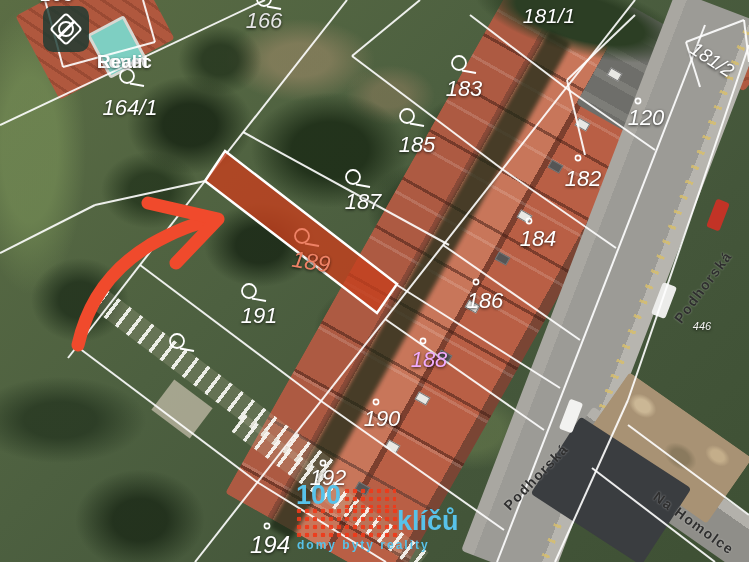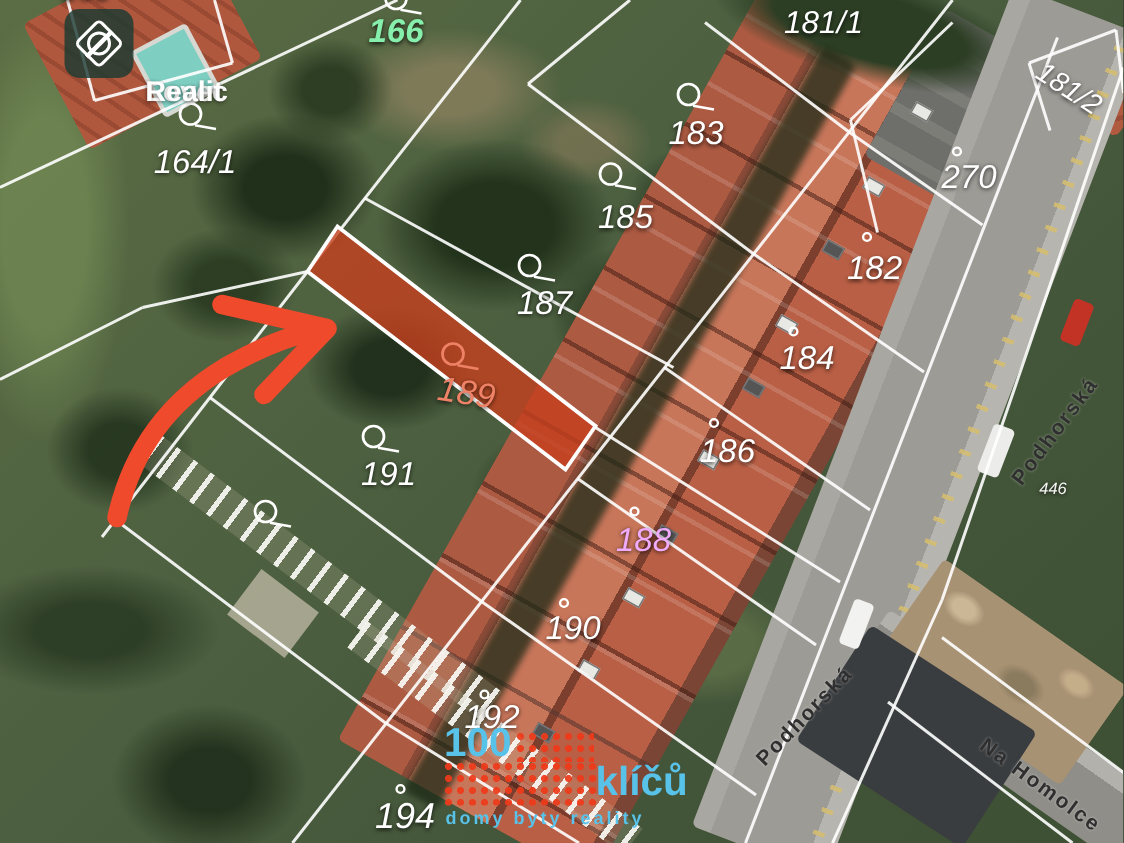--- a/index.html
+++ b/index.html
@@ -197,26 +197,26 @@
       <circle cx="423" cy="341" r="2.6" fill="none" stroke="#ffffff" stroke-width="1.6"></circle>
       <circle cx="376" cy="402" r="2.6" fill="none" stroke="#ffffff" stroke-width="1.6"></circle>
       <circle cx="323" cy="463" r="2.6" fill="none" stroke="#ffffff" stroke-width="1.6"></circle>
       <circle cx="267" cy="526" r="2.6" fill="none" stroke="#ffffff" stroke-width="1.6"></circle>
       <circle cx="177" cy="341" r="7" fill="none" stroke="#ffffff" stroke-width="1.8"></circle>
       <line x1="180" y1="348.5" x2="194" y2="351" stroke="#ffffff" stroke-width="1.8"></line>
     </svg>
 
   <div class="labels" id="labels">
       <div class="plabel" style="left: 57px; top: -6px; font-size: 20px; color: rgb(255, 255, 255);">163</div>
-      <div class="plabel" style="left: 264px; top: 21px; font-size: 22px; color: #86efac; font-weight: bold;">166</div>
+      <div class="plabel" style="left: 264px; top: 21px; font-size: 22px; color: #e5e5e5;">166</div>
       <div class="plabel" style="left: 130px; top: 108px; font-size: 22px; color: rgb(255, 255, 255);">164/1</div>
       <div class="plabel" style="left: 549px; top: 16px; font-size: 21px; color: rgb(255, 255, 255);">181/1</div>
       <div class="plabel" style="left: 464px; top: 89px; font-size: 22px; color: rgb(255, 255, 255);">183</div>
       <div class="plabel" style="left: 712px; top: 60px; font-size: 19px; color: rgb(255, 255, 255); transform: translate(-50%, -50%) rotate(33deg);">181/2</div>
-      <div class="plabel" style="left: 646px; top: 118px; font-size: 22px; color: rgb(255, 255, 255);">270</div>
+      <div class="plabel" style="left: 646px; top: 118px; font-size: 22px; color: rgb(255, 255, 255);">120</div>
       <div class="plabel" style="left: 417px; top: 145px; font-size: 22px; color: rgb(255, 255, 255);">185</div>
       <div class="plabel" style="left: 363px; top: 202px; font-size: 22px; color: rgb(255, 255, 255);">187</div>
       <div class="plabel" style="left: 583px; top: 179px; font-size: 22px; color: rgb(255, 255, 255);">182</div>
       <div class="plabel" style="left: 311px; top: 262px; font-size: 23px; color: rgb(239, 130, 102); transform: translate(-50%, -50%) rotate(9deg);">189</div>
       <div class="plabel" style="left: 538px; top: 239px; font-size: 22px; color: rgb(255, 255, 255);">184</div>
       <div class="plabel" style="left: 259px; top: 316px; font-size: 22px; color: rgb(255, 255, 255); font-style: italic;">191</div>
       <div class="plabel" style="left: 485px; top: 301px; font-size: 22px; color: rgb(255, 255, 255);">186</div>
       <div class="plabel" style="left: 429px; top: 360px; font-size: 22px; color: #f0abfc;">188</div>
       <div class="plabel" style="left: 702px; top: 281px; font-size: 11px; color: rgb(244, 244, 242); margin-top: 45px;">446</div>
       <div class="plabel" style="left: 382px; top: 419px; font-size: 22px; color: rgb(255, 255, 255);">190</div>

